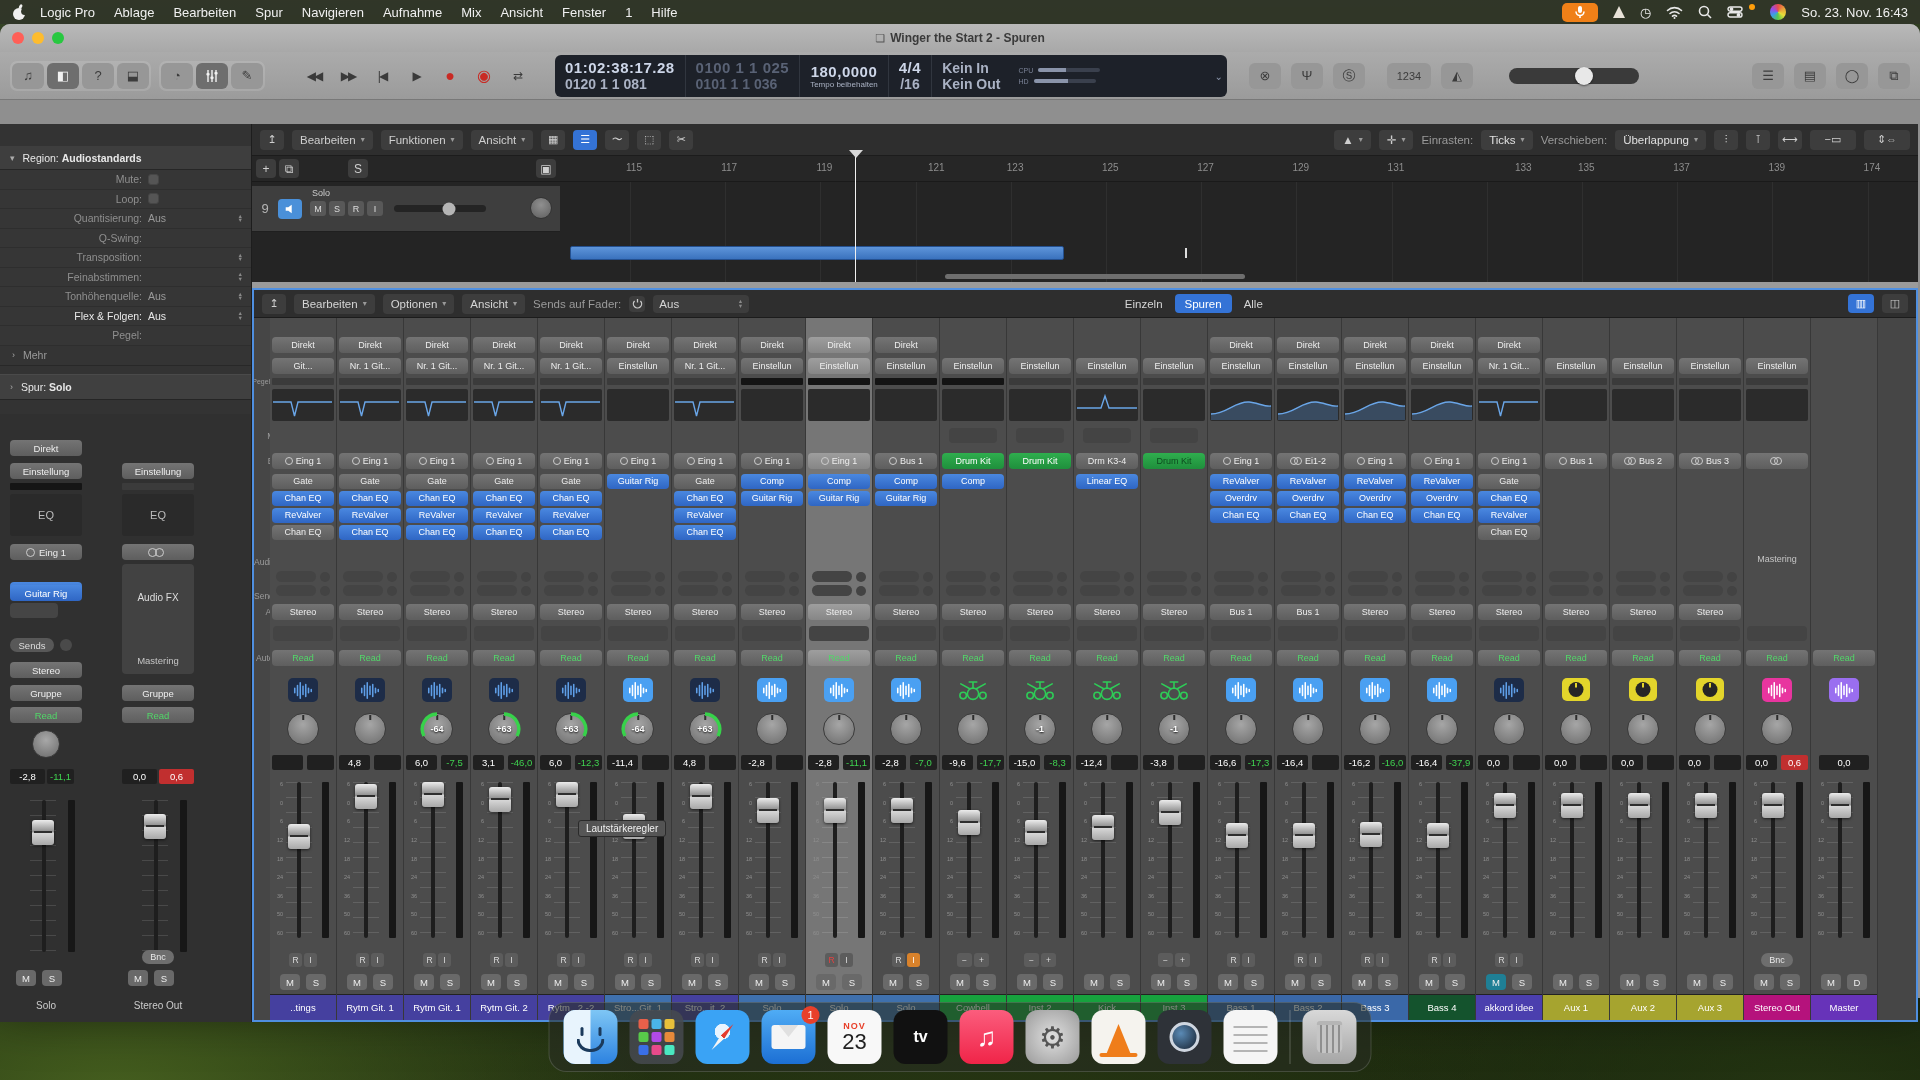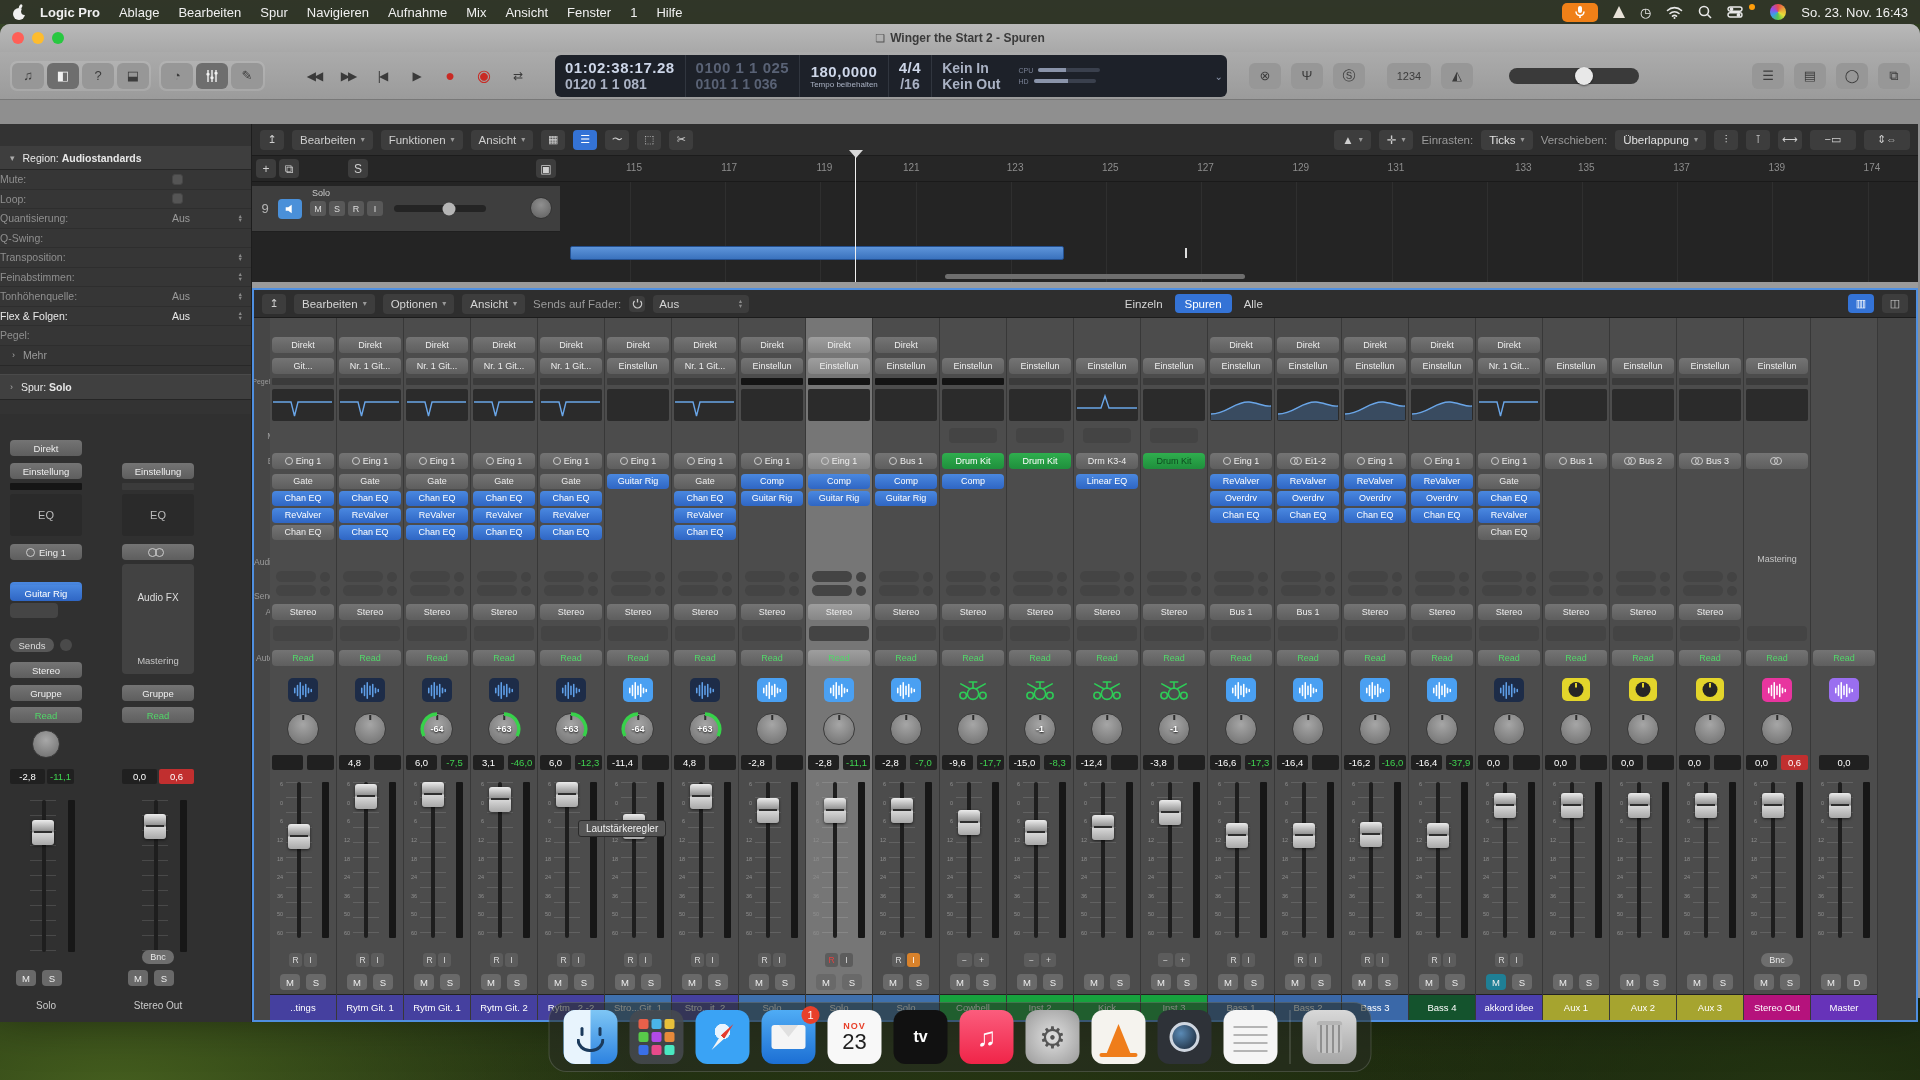--- a/index.html
+++ b/index.html
@@ -6,21 +6,21 @@
 html,body{width:1920px;height:1080px;overflow:hidden;font-family:"Liberation Sans",sans-serif}
 body{position:relative;background:
  radial-gradient(900px 500px at 6% 102%,#46601f,transparent 60%),
  radial-gradient(700px 400px at 94% 102%,#243512,transparent 65%),
  radial-gradient(1300px 800px at 50% 115%,#2a3a14,transparent 75%),
  linear-gradient(175deg,#3a4a2a 0%,#2c3a1c 45%,#141f0b 100%);}
 
 .menubar{position:absolute;top:0;left:0;right:0;height:24px;background:rgba(48,54,40,.95);display:flex;align-items:center;color:#f0f0f0;font-size:13px;padding:0 12px;z-index:60}
 .mb-items{display:flex;gap:19px;margin-left:14px}
 .mb-item{cursor:default}
-.mb-item.bold{font-weight:bold}
+.mb-item.bold{font-weight:normal}
 .mb-right{margin-left:auto;display:flex;align-items:center;gap:15px}
 .mic-pill{width:36px;height:19px;background:#f08018;border-radius:5px;display:flex;align-items:center;justify-content:center}
 .vlc-mini{width:0;height:0;border-left:6px solid transparent;border-right:6px solid transparent;border-bottom:12px solid #e8e2d8;position:relative}
 .mb-ic{color:#e8e8e8;font-size:13px;display:flex;align-items:center}
 .cc-dot{width:6px;height:6px;border-radius:50%;background:#ff9f0a;margin-left:-9px;margin-top:-10px}
 .logic-dot{width:16px;height:16px;border-radius:50%;background:conic-gradient(#e84a4a,#e8a13a,#e8dd3a,#58c94a,#3a9fe8,#9a4ae8,#e84a4a)}
 .mb-time{font-size:13px}
 
 .window{position:absolute;top:24px;left:0;width:1920px;height:974px;border-radius:10px 10px 0 0;background:#8f8f8f;box-shadow:0 14px 50px rgba(0,0,0,.55)}
 .titlebar{height:28px;background:linear-gradient(#b9b9b9,#a8a8a8);border-radius:10px 10px 0 0;position:relative;display:flex;align-items:center}
@@ -50,21 +50,21 @@
 .lcd-chev{position:absolute;right:4px;top:50%;transform:translateY(-50%);color:#8a94aa;font-size:10px}
 .rgroup{display:flex;gap:10px;align-items:center;margin-left:14px;color:#3c3c3c;font-size:13px}
 .mslider{width:130px;height:16px;background:#3a3a3a;border-radius:8px;position:relative;margin-left:28px}
 .mslider i{position:absolute;left:58%;top:50%;transform:translate(-50%,-50%);width:18px;height:18px;border-radius:50%;background:#e8e8e8;box-shadow:0 1px 2px rgba(0,0,0,.5)}
 
 .inspector{position:absolute;left:0;top:100px;width:252px;height:898px;background:#333;border-right:1px solid #1d1d1d;color:#c8c8c8;font-size:10.5px}
 .ihead{height:24px;display:flex;align-items:center;gap:8px;padding:0 10px;background:#3e3e3e;border-bottom:1px solid #262626;color:#e8e8e8;margin-top:22px}
 .ihead b{font-weight:bold}
 .chev{color:#aaa;font-size:9px}
 .iprow{height:19.5px;display:flex;align-items:center;background:#363636;border-bottom:1px solid #2e2e2e;position:relative}
-.iplab{width:172px;text-align:left;color:#8f8f8f;padding-right:6px}
+.iplab{width:148px;text-align:right;color:#8f8f8f;padding-right:6px}
 .iplab.bright{color:#e8e8e8}
 .ipval{color:#9a9a9a}
 .ipval.bright{color:#e8e8e8}
 .chkbox{width:11px;height:11px;border-radius:3px;background:#555;border:1px solid #464646}
 .stepper{position:absolute;right:8px;display:flex;flex-direction:column;line-height:4.5px;font-size:5.5px;color:#8a8a8a}
 .mehr{height:20px;display:flex;align-items:center;gap:8px;padding:0 12px;color:#9a9a9a;background:#343434;border-bottom:1px solid #282828}
 .spurhead{height:26px;display:flex;align-items:center;gap:8px;padding:0 10px;background:#404040;border-top:1px solid #4a4a4a;border-bottom:1px solid #252525;color:#e8e8e8;margin-top:8px}
 .insp-strips{position:absolute;left:0;top:290px;right:0;bottom:0;background:#303030}
 .istrip{position:absolute;top:0;width:76px}
 .ibtn{position:absolute;left:2px;width:72px;height:16px;border-radius:4px;background:linear-gradient(#747474,#5e5e5e);color:#eee;font-size:9.5px;display:flex;align-items:center;justify-content:center;white-space:nowrap;overflow:hidden}
@@ -547,21 +547,21 @@
     </div>
     <div class="t-row2">
       <span class="sqbtn" style="left:4px">+</span>
       <span class="sqbtn" style="left:27px">⧉</span>
       <span class="sqbtn" style="left:96px">S</span>
       <span class="sqbtn" style="left:284px">▣</span>
       <div id="ruler">
           <span class="rnum" style="left:374px">115</span>
           <span class="rnum" style="left:469.2px">117</span>
           <span class="rnum" style="left:564.4px">119</span>
-          <span class="rnum" style="left:651px">121</span>
+          <span class="rnum" style="left:676px">121</span>
           <span class="rnum" style="left:754.8px">123</span>
           <span class="rnum" style="left:850px">125</span>
           <span class="rnum" style="left:945.2px">127</span>
           <span class="rnum" style="left:1040.4px">129</span>
           <span class="rnum" style="left:1135.6px">131</span>
           <span class="rnum" style="left:1263px">133</span>
           <span class="rnum" style="left:1326px">135</span>
           <span class="rnum" style="left:1421.2px">137</span>
           <span class="rnum" style="left:1516.4px">139</span>
           <span class="rnum" style="left:1611.6000000000001px">174</span>

